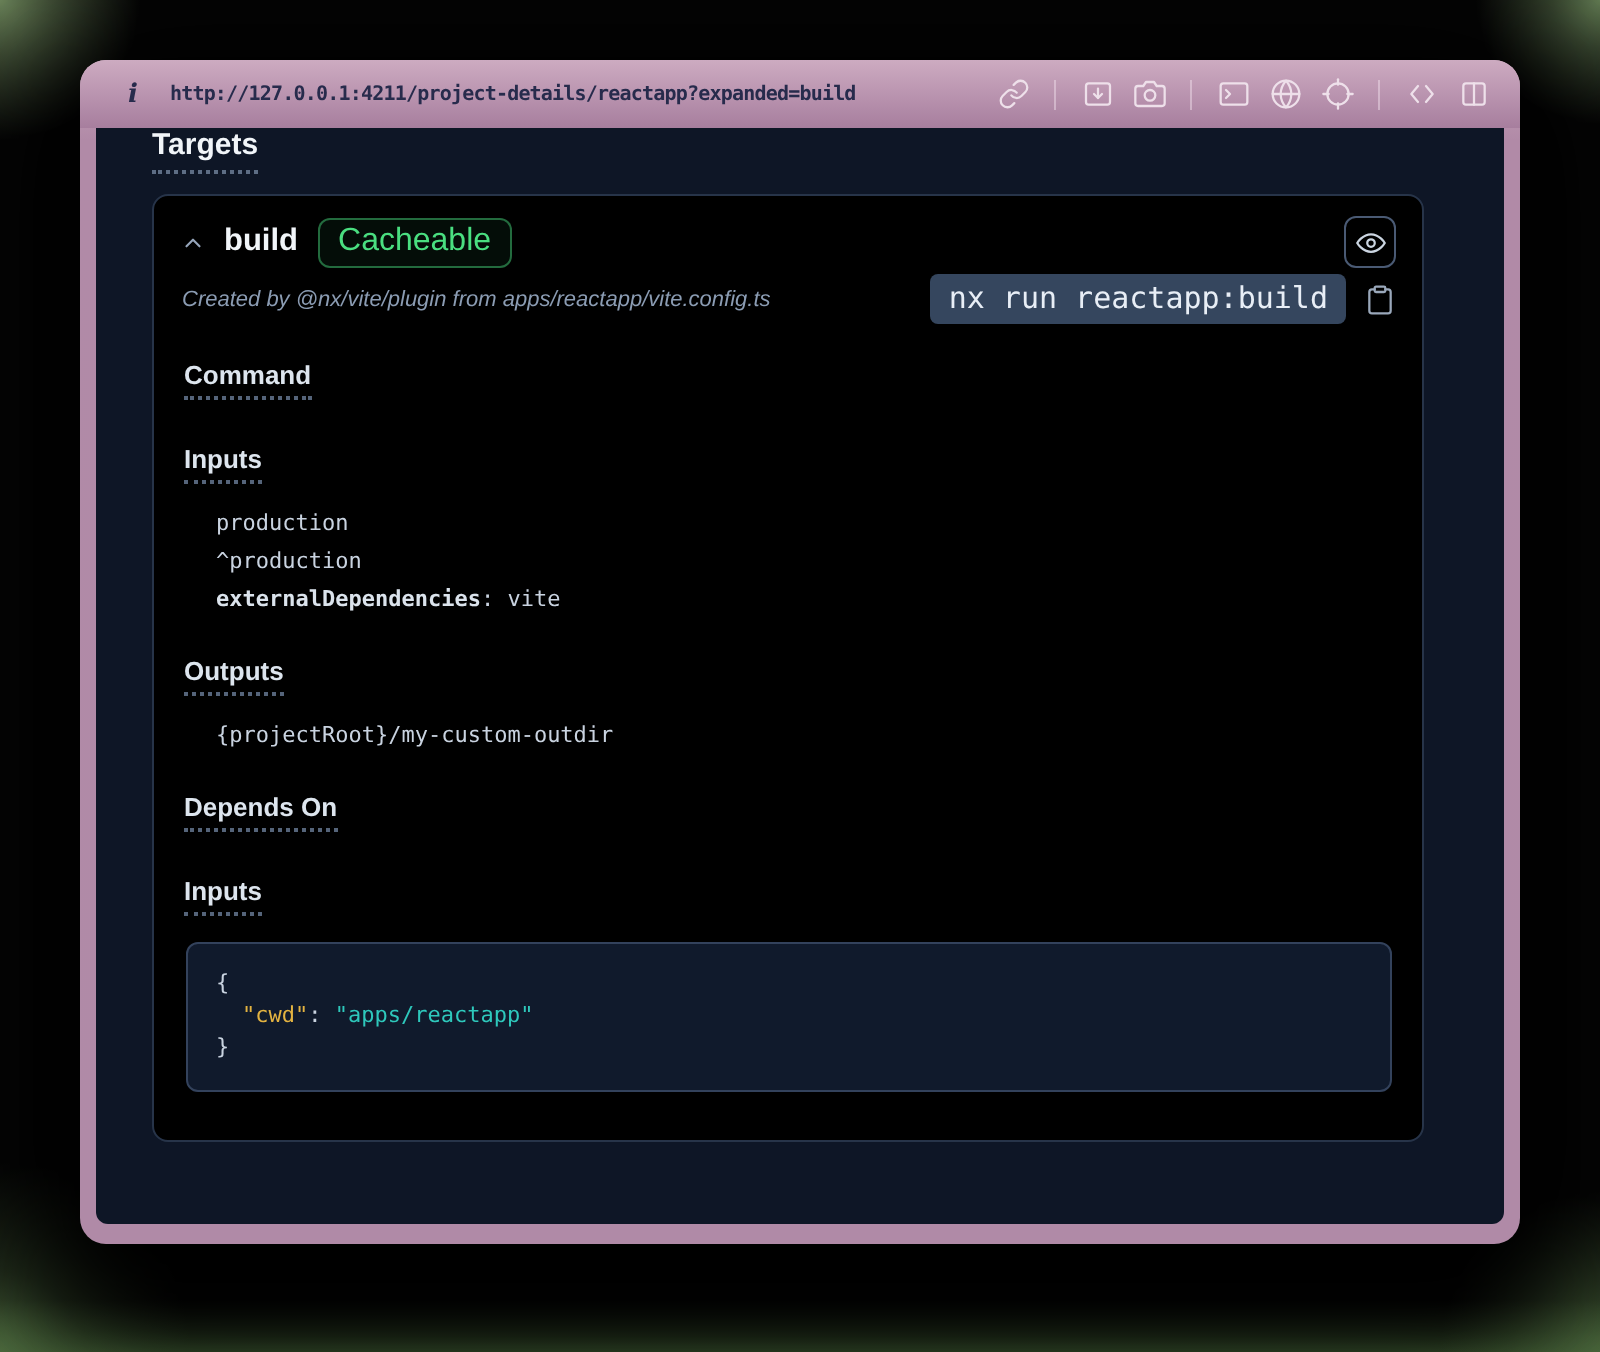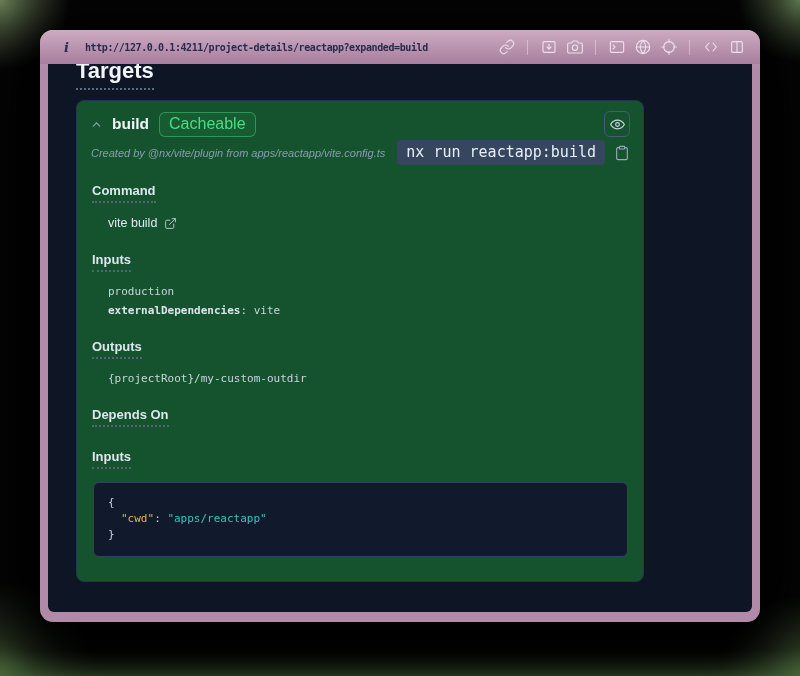--- a/index.html
+++ b/index.html
@@ -46,29 +46,29 @@
 
   
   .content {
     position: absolute; left: 8px; right: 8px; top: 34px; bottom: 10px;
     background: #0e1626; border-radius: 0 0 6px 6px;
     overflow: hidden; padding: 0 20px;
   }
 
   .page-heading {
     display: inline-block; margin: -6px 0 0 8px;
-    font-size: 22px; font-weight: 700; color: #f1f5f9;
+    font-size: 15px; font-weight: 700; color: #f1f5f9;
     border-bottom: 2px dotted #5d6d84; padding-bottom 4px;
     padding-bottom: 4px;
   }
 
   .card {
-    margin: 10px 0 0 8px; width: 568px;
+    margin: 10px 0 0 8px; width: 636px;
     border: 1px solid #273449; border-radius: 8px;
-    background: #14532d;
+    background: #000000;
   }
   .card-header { display: flex; align-items: center; padding: 10px 13px 0 13px; }
   .chev { width: 13px; height: 13px; margin-right: 9px; }
   .chev svg { display: block; stroke: #94a3b8; fill: none; stroke-width: 2; stroke-linecap: round; stroke-linejoin: round; }
   .target-name { font-size: 15.5px; font-weight: 700; color: #f1f5f9; }
   .badge {
     margin-left: 10px; font-size: 16px; font-weight: 500; color: #4ade80;
     border: 1px solid rgba(74,222,128,.45); background: rgba(74,222,128,.06);
     border-radius: 6px; padding: 2px 9px 3px;
   }
@@ -213,33 +213,24 @@
           <svg width="16" height="16" viewBox="0 0 24 24">
               <path d="M16 4h2a2 2 0 0 1 2 2v14a2 2 0 0 1-2 2H6a2 2 0 0 1-2-2V6a2 2 0 0 1 2-2h2"></path>
               <rect x="8" y="2" width="8" height="4" rx="1"></rect>
             </svg>
         </span>
       </div>
 
       <div class="card-body">
 
         <div class="section-h first">Command</div>
-        <div class="cmd-line">
-          <span class="cmd-text">vite build</span>
-          <span class="ext-icon">
-            <svg width="13" height="13" viewBox="0 0 24 24">
-                <path d="M18 13v6a2 2 0 0 1-2 2H5a2 2 0 0 1-2-2V8a2 2 0 0 1 2-2h6"></path>
-                <polyline points="15 3 21 3 21 9"></polyline>
-                <line x1="10" y1="14" x2="21" y2="3"></line>
-              </svg>
-          </span>
-        </div>
 
         <div class="section-h">Inputs</div>
         <div class="mono-line gap">production</div>
+        <div class="mono-line">^production</div>
         <div class="mono-line"><span class="mono-key">externalDependencies</span><span>: vite</span></div>
 
         <div class="section-h">Outputs</div>
         <div class="mono-line gap">{projectRoot}/my-custom-outdir</div>
 
         <div class="section-h">Depends On</div>
 
         <div class="section-h">Inputs</div>
         <div class="code-block">
           <div>{</div>

